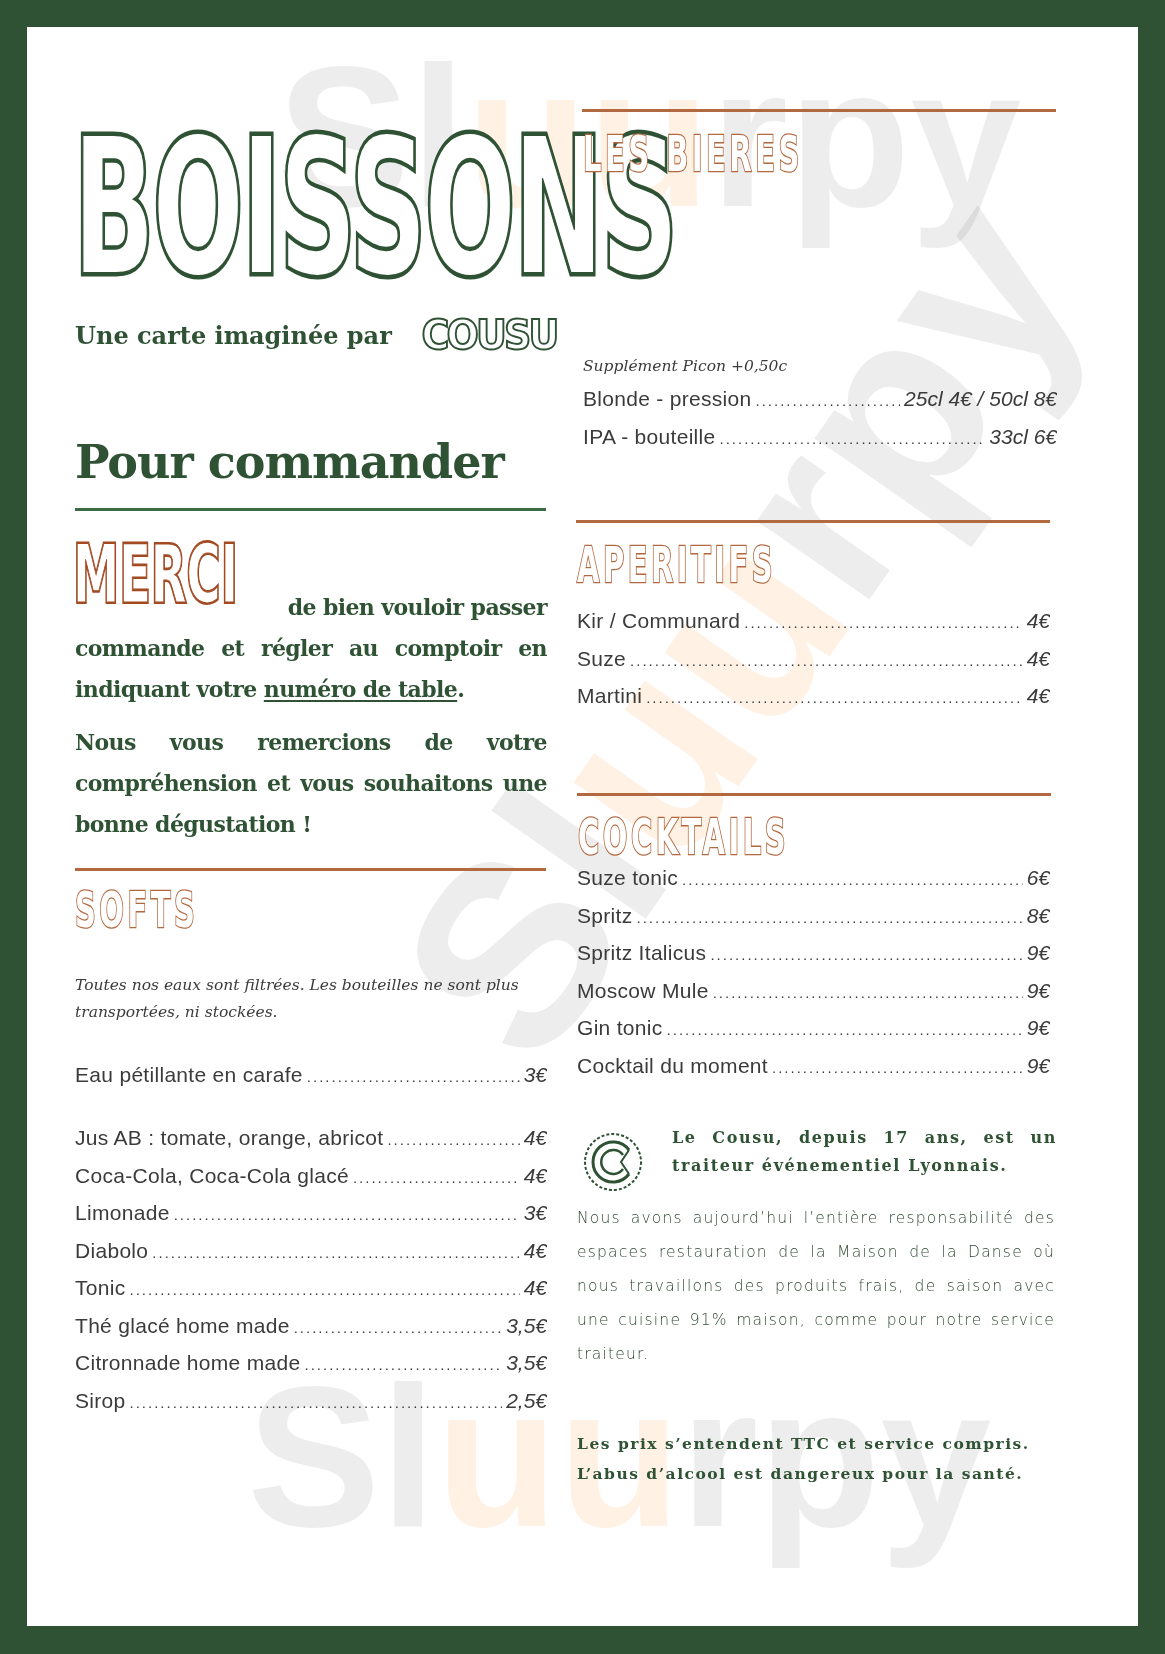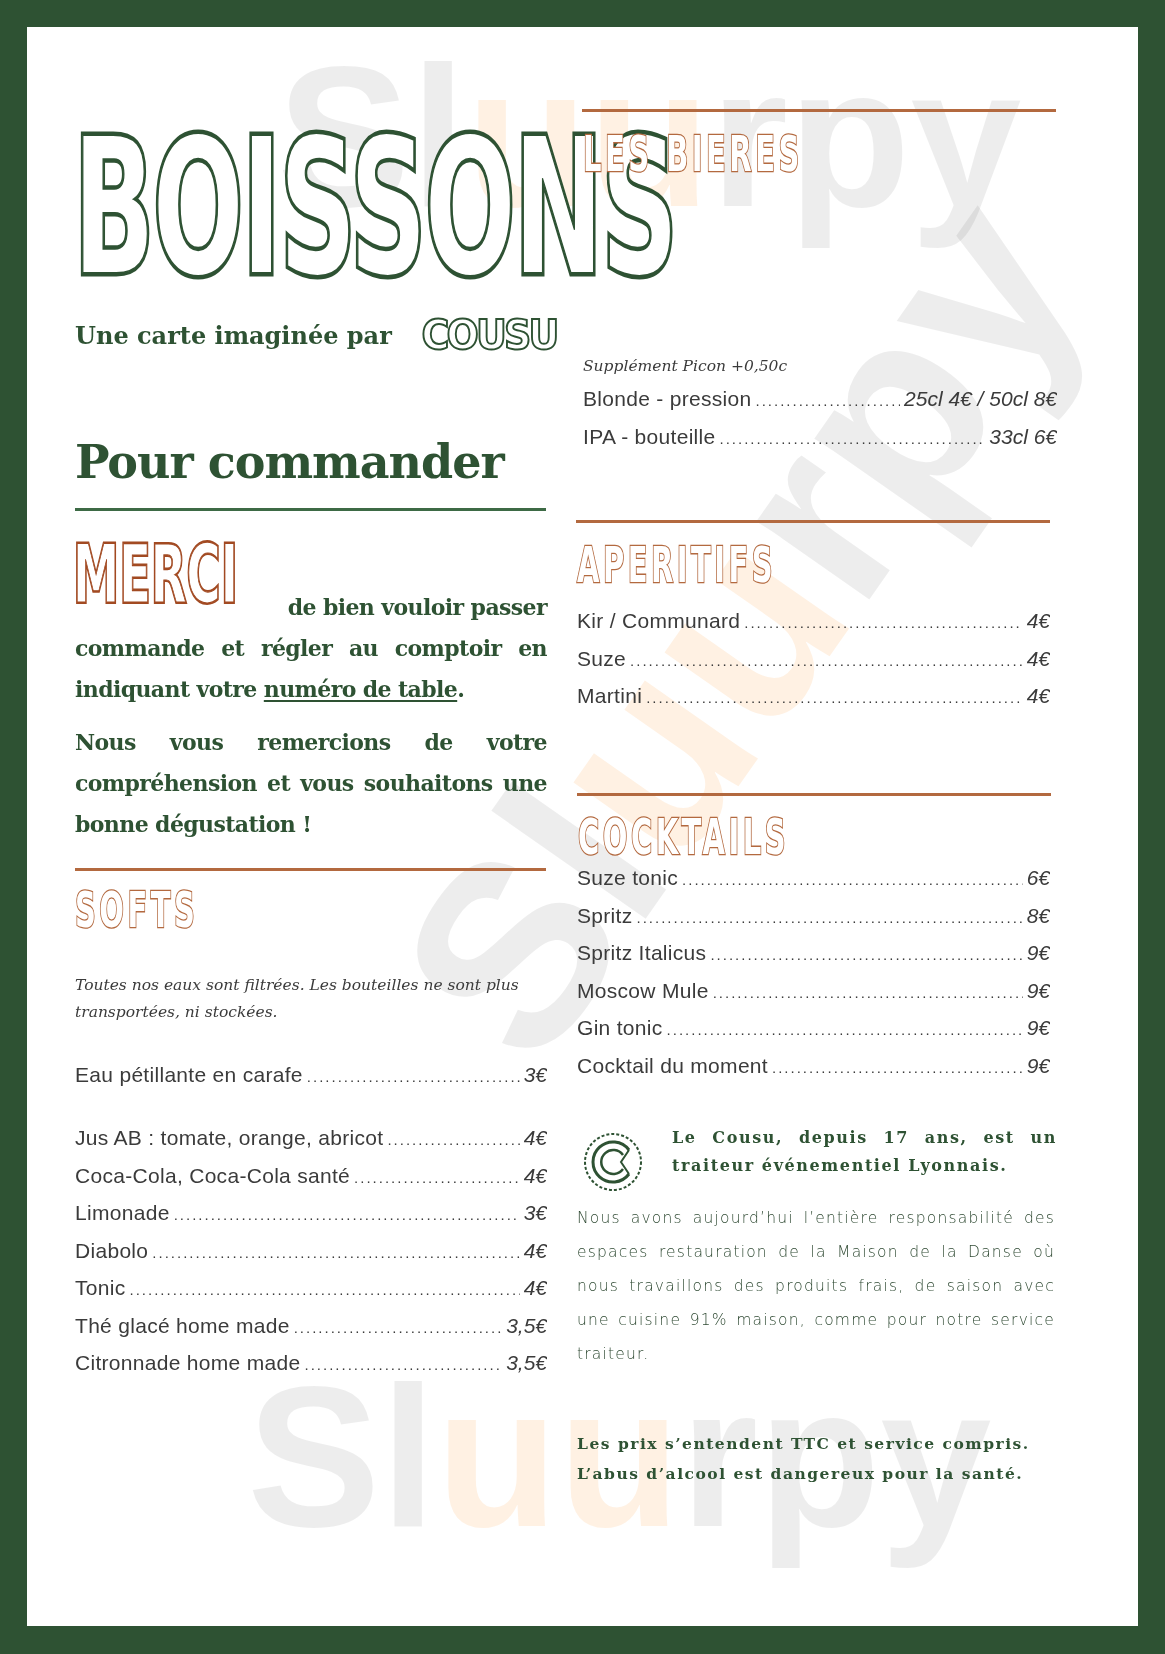--- a/index.html
+++ b/index.html
@@ -226,21 +226,21 @@
       </li>
   </ul>
 
   <ul class="list" style="left:48px; top:1092px; width:472px;">
     <li class="item">
         <span class="name">Jus AB : tomate, orange, abricot</span>
         <span class="dots"></span>
         <span class="price">4€</span>
       </li>
     <li class="item">
-        <span class="name">Coca-Cola, Coca-Cola santé</span>
+        <span class="name">Coca-Cola, Coca-Cola glacé</span>
         <span class="dots"></span>
         <span class="price">4€</span>
       </li>
     <li class="item">
         <span class="name">Limonade</span>
         <span class="dots"></span>
         <span class="price">3€</span>
       </li>
     <li class="item">
         <span class="name">Diabolo</span>
@@ -254,20 +254,25 @@
       </li>
     <li class="item">
         <span class="name">Thé glacé home made</span>
         <span class="dots"></span>
         <span class="price">3,5€</span>
       </li>
     <li class="item">
         <span class="name">Citronnade home made</span>
         <span class="dots"></span>
         <span class="price">3,5€</span>
+      </li>
+    <li class="item">
+        <span class="name">Sirop</span>
+        <span class="dots"></span>
+        <span class="price">2,5€</span>
       </li>
   </ul>
 
   <div class="rule-rust" style="left:555px; top:82px; width:474px;"></div>
   <div class="sect" style="left:556px; top:102px;">LES BIERES</div>
   <div class="note" style="left:556px; top:326px; width:474px;">Supplément Picon +0,50c</div>
 
   <ul class="list" style="left:556px; top:353px; width:474px;">
     <li class="item">
         <span class="name">Blonde - pression</span>

